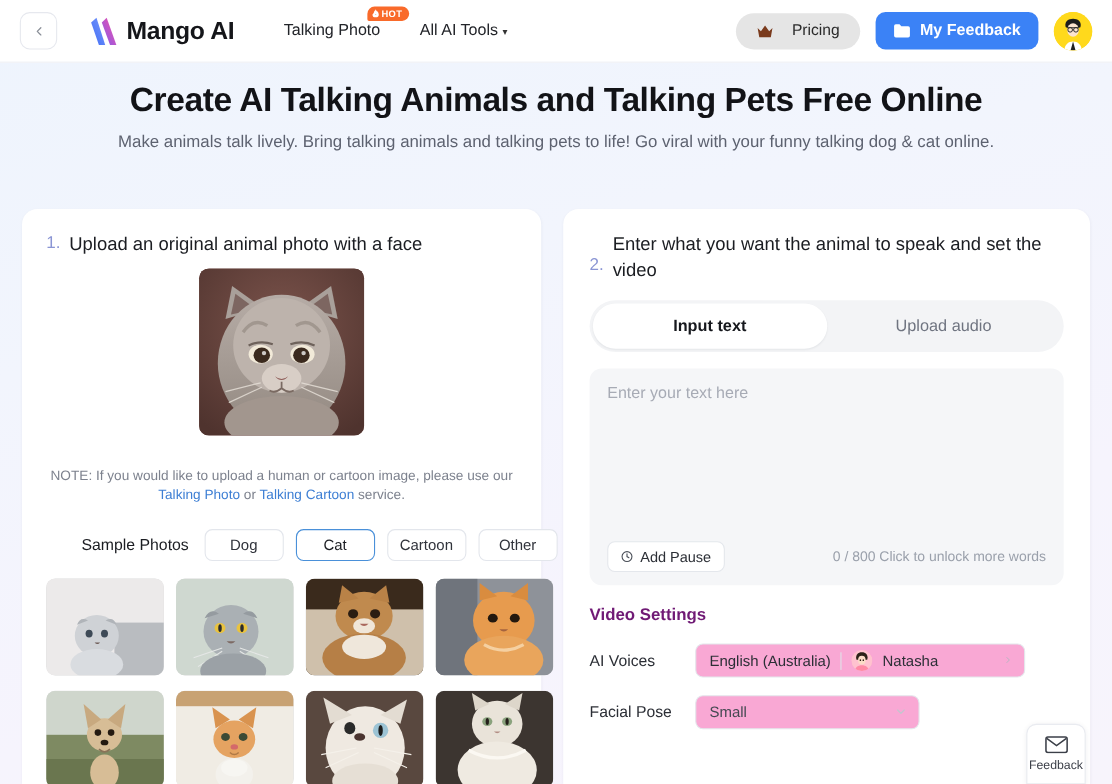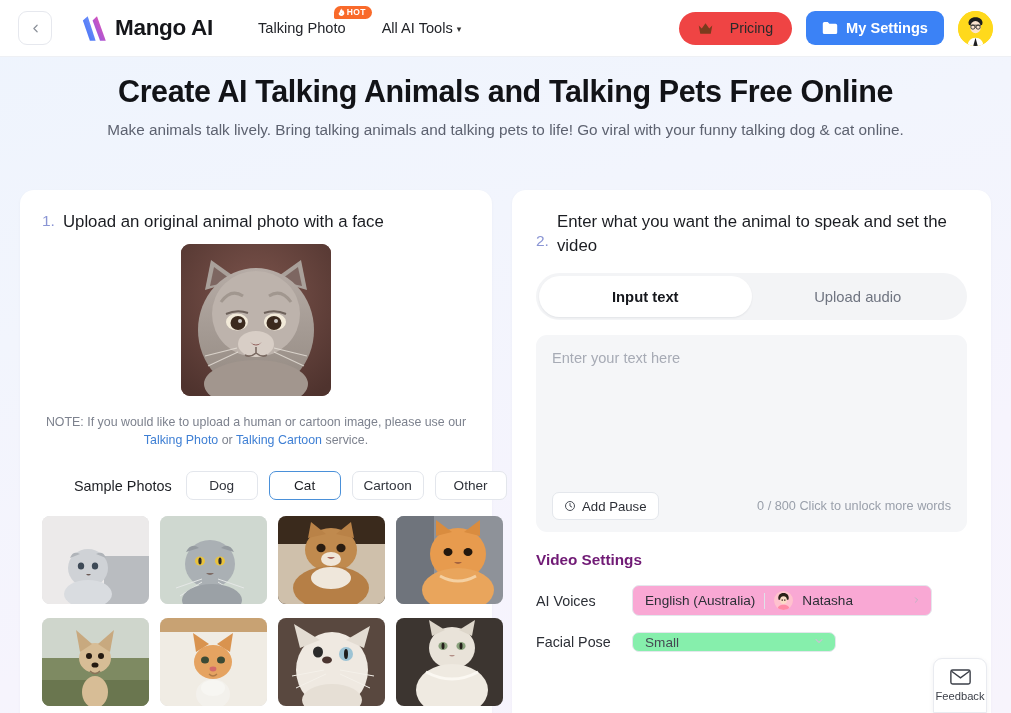--- a/index.html
+++ b/index.html
@@ -91,21 +91,21 @@
   }
   .caret { font-size: 9px; color: #333; line-height: 1; position: relative; top: 1px;}
 
   .header-right {
     margin-left: auto;
     display: flex; align-items: center;
     gap: 14px;
     flex: none;
   }
   .pricing-btn {
-    background: #ef4444;
+    background: #e5e5e5;
     border-radius: 22px;
     height: 33px;
     padding: 0 19px;
     display: flex; align-items: center; gap: 17px;
     font-size: 14.2px;
     color: #2a2a2a;
     cursor: pointer;
     white-space: nowrap;
   }
   .creations-btn {
@@ -189,21 +189,21 @@
 
   
   .preview-wrap { display: flex; justify-content: center; margin-top: 10px; }
   .preview {
     width: 150px; height: 152px;
     border-radius: 9px;
     overflow: hidden;
     background: #6b4640;
   }
   .note {
-    margin-top: 18px;
+    margin-top: 28px;
     text-align: center;
     font-size: 12.4px;
     color: #7d828e;
     line-height: 1.45;
   }
   .note a { color: #3e7fd4; text-decoration: none; cursor: pointer; }
 
   
   .samples-row {
     display: flex; align-items: center;
@@ -339,24 +339,24 @@
     gap: 9px;
   }
   .voice-div { width:1px; height:16px; background:#dfe2e8; }
   .voice-av {
     width: 19px; height: 19px; border-radius: 50%;
     overflow: hidden; flex: none; background:#ffb9c8;
   }
   .chev-r { margin-left: auto; color:#b0b5bf; font-size: 13px; line-height:1;}
 
   .pose-field {
-    width: 204px; height: 20px;
+    width: 204px; height: 31px;
     border: 1px solid #e4e7ec;
     border-radius: 7px;
-    background: #86efac;
+    background: #f9a8d4;
     display: flex; align-items: center;
     padding: 0 10px 0 12px;
     font-size: 13.6px;
     color: #454952;
     cursor: pointer;
   }
 
   
   .feedback {
     position: absolute;
@@ -430,21 +430,21 @@
         <svg width="15" height="13" viewBox="0 0 20 16" fill="#7a3b1d">
           <path d="M1 4l4 4 5-7 5 7 4-4-2 11H3L1 4z"></path>
         </svg>
         <span>Pricing</span>
       </div>
 
       <div class="creations-btn">
         <svg width="16" height="14" viewBox="0 0 20 17" fill="#ffffff">
           <path d="M1 3a2 2 0 012-2h4.2l2 2.2H17a2 2 0 012 2V14a2 2 0 01-2 2H3a2 2 0 01-2-2V3z"></path>
         </svg>
-        <span>My Settings</span>
+        <span>My Feedback</span>
       </div>
 
       <div class="avatar">
         <svg viewBox="0 0 40 40" width="35" height="35">
           <circle cx="20" cy="20" r="20" fill="#ffd91c"></circle>
           <path d="M20 7c-5.2 0-8 3-8 6.5 0 1.2.3 2 .6 2.6h14.8c.3-.6.6-1.4.6-2.6C28 10 25.2 7 20 7z" fill="#1d1d1d"></path>
           <ellipse cx="20" cy="18.5" rx="6" ry="7" fill="#fbe3cf"></ellipse>
           <path d="M13.6 16.2h12.8" stroke="#2b2b2b" stroke-width="1" fill="none"></path>
           <circle cx="17" cy="18.4" r="2.4" fill="none" stroke="#2b2b2b" stroke-width="1"></circle>
           <circle cx="23" cy="18.4" r="2.4" fill="none" stroke="#2b2b2b" stroke-width="1"></circle>

